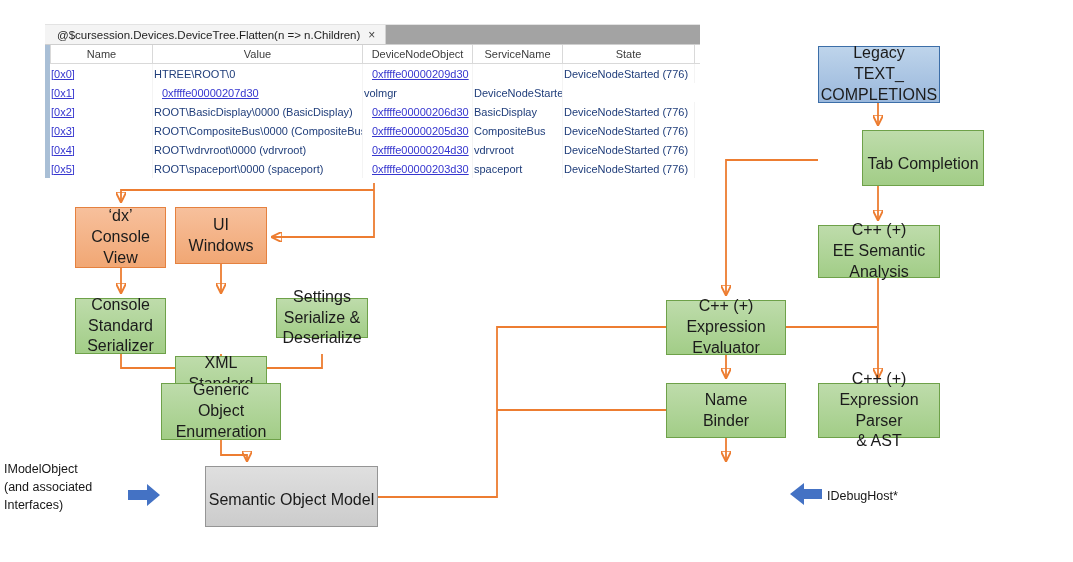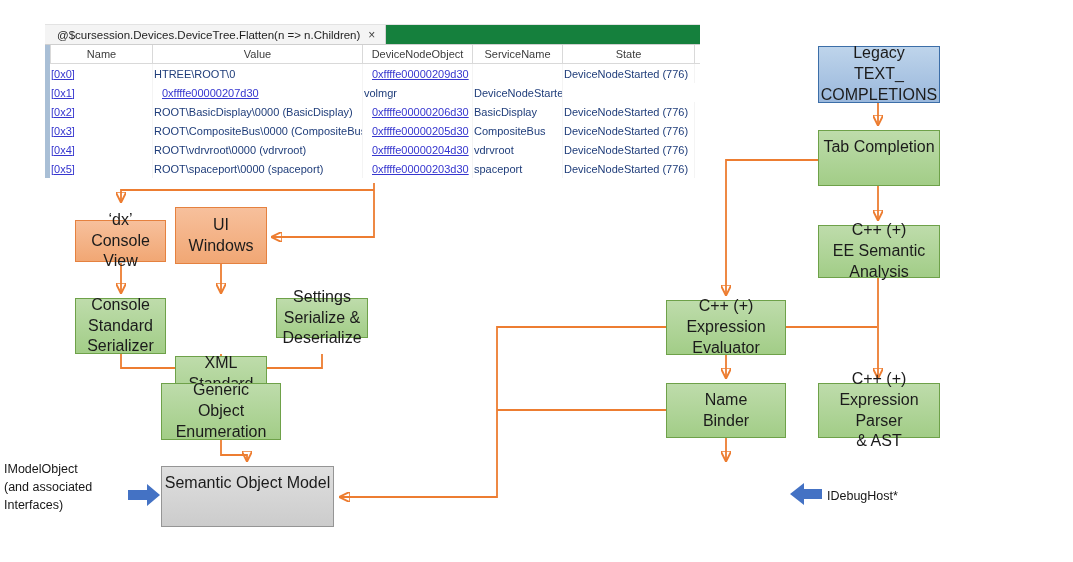--- a/index.html
+++ b/index.html
@@ -2,51 +2,51 @@
 <html><head>
 <meta charset="utf-8">
 <style>
   * { margin:0; padding:0; box-sizing:border-box; }
   html,body { background:#ffffff; }
   body { font-family:"Liberation Sans", sans-serif; }
   .canvas { position:relative; width:1073px; height:562px; background:#ffffff; overflow:hidden; }
 
   
   .watch-panel { position:absolute; left:45px; top:24px; width:655px; }
-  .tab-strip { display:flex; height:21px; background:#15803d; border-top:1px solid #e3e3e3; border-bottom:1px solid #cfcfcf; }
+  .tab-strip { display:flex; height:21px; background:#a3a3a3; border-top:1px solid #e3e3e3; border-bottom:1px solid #cfcfcf; }
   .tab { display:flex; align-items:center; gap:8px; padding:0 10px 0 12px; background:#f4f4f4; border-right:1px solid #d2d2d2; font-size:11.5px; color:#1e1e1e; white-space:nowrap; }
   .tab-close { color:#444; font-size:12px; cursor:default; }
   .tbl-wrap { display:flex; }
   .left-strip { width:5px; background:#a9bfd6; }
   .tbl { flex:1; font-size:11px; }
   .thead, .trow { display:grid; grid-template-columns:103px 210px 110px 90px 132px; height:19px; align-items:center; }
   .thead { border-bottom:1px solid #d9d9d9; }
   .th { height:100%; display:flex; align-items:center; justify-content:center; color:#3c3c3c; border-right:1px solid #d9d9d9; }
   .th:first-child { border-left:1px solid #d9d9d9; }
   .td { height:100%; display:flex; align-items:center; padding-left:1px; color:#1f3d7a; border-right:1px solid #f4f4f4; overflow:hidden; white-space:nowrap; }
   .td.link a, a.cell-link { color:#3636cf; text-decoration:underline; cursor:pointer; }
   .td.node { padding-left:9px;align-items:center; }
 
   
   .box { position:absolute; display:flex; align-items:center; justify-content:center; text-align:center;
          font-size:16px; line-height:1.3; color:#1b1b1b; white-space:pre-line; border:1px solid #888; }
   .box.green  { background:linear-gradient(#bedcab,#a2cd87); border-color:#6ea149; }
   .box.orange { background:linear-gradient(#f7c09c,#f1a774); border-color:#e5813f; }
   .box.blue   { background:linear-gradient(#bed4eb,#9ab8dc); border-color:#3c6ea8; }
   .box.gray   { background:linear-gradient(#dfdfdf,#cccccc); border-color:#959595; }
-  .box.top-align { align-items:flex-start; padding-top:6px; }
+  .box.top-align { align-items:flex-start; padding-top:23px;margin-left:44px; }
 
   #box-legacy        { left:818px; top:46px;  width:122px; height:57px; }
   #box-tab-completion{ left:818px; top:130px; width:122px; height:56px; }
   #box-ee-semantic   { left:818px; top:225px; width:122px; height:53px; }
   #box-expr-parser   { left:818px; top:383px; width:122px; height:55px; }
   #box-expr-eval     { left:666px; top:300px; width:120px; height:55px; }
   #box-name-binder   { left:666px; top:383px; width:120px; height:55px; }
   #box-host          { left:666px; top:466px; width:121px; height:57px; }
-  #box-dx            { left:75px;  top:220px; width:91px;  height:42px; }
+  #box-dx            { left:75px;  top:207px; width:91px;  height:61px; }
   #box-ui            { left:175px; top:207px; width:92px;  height:57px; }
   #box-console-ser   { left:75px;  top:298px; width:91px;  height:56px; }
   #box-xml-ser       { left:175px; top:316px; width:92px;  height:56px;margin-top:40px; }
   #box-settings-ser  { left:276px; top:298px; width:92px;  height:40px; }
   #box-generic-enum  { left:161px; top:383px; width:120px; height:57px; }
   #box-uom           { left:161px; top:466px; width:173px; height:61px; }
 
   .float-label { position:absolute; color:#161616; font-size:12.5px; line-height:18px; white-space:pre-line; }
   #label-imodel { left:4px; top:460px; }
   #label-idebughost { left:827px; top:487px; }

